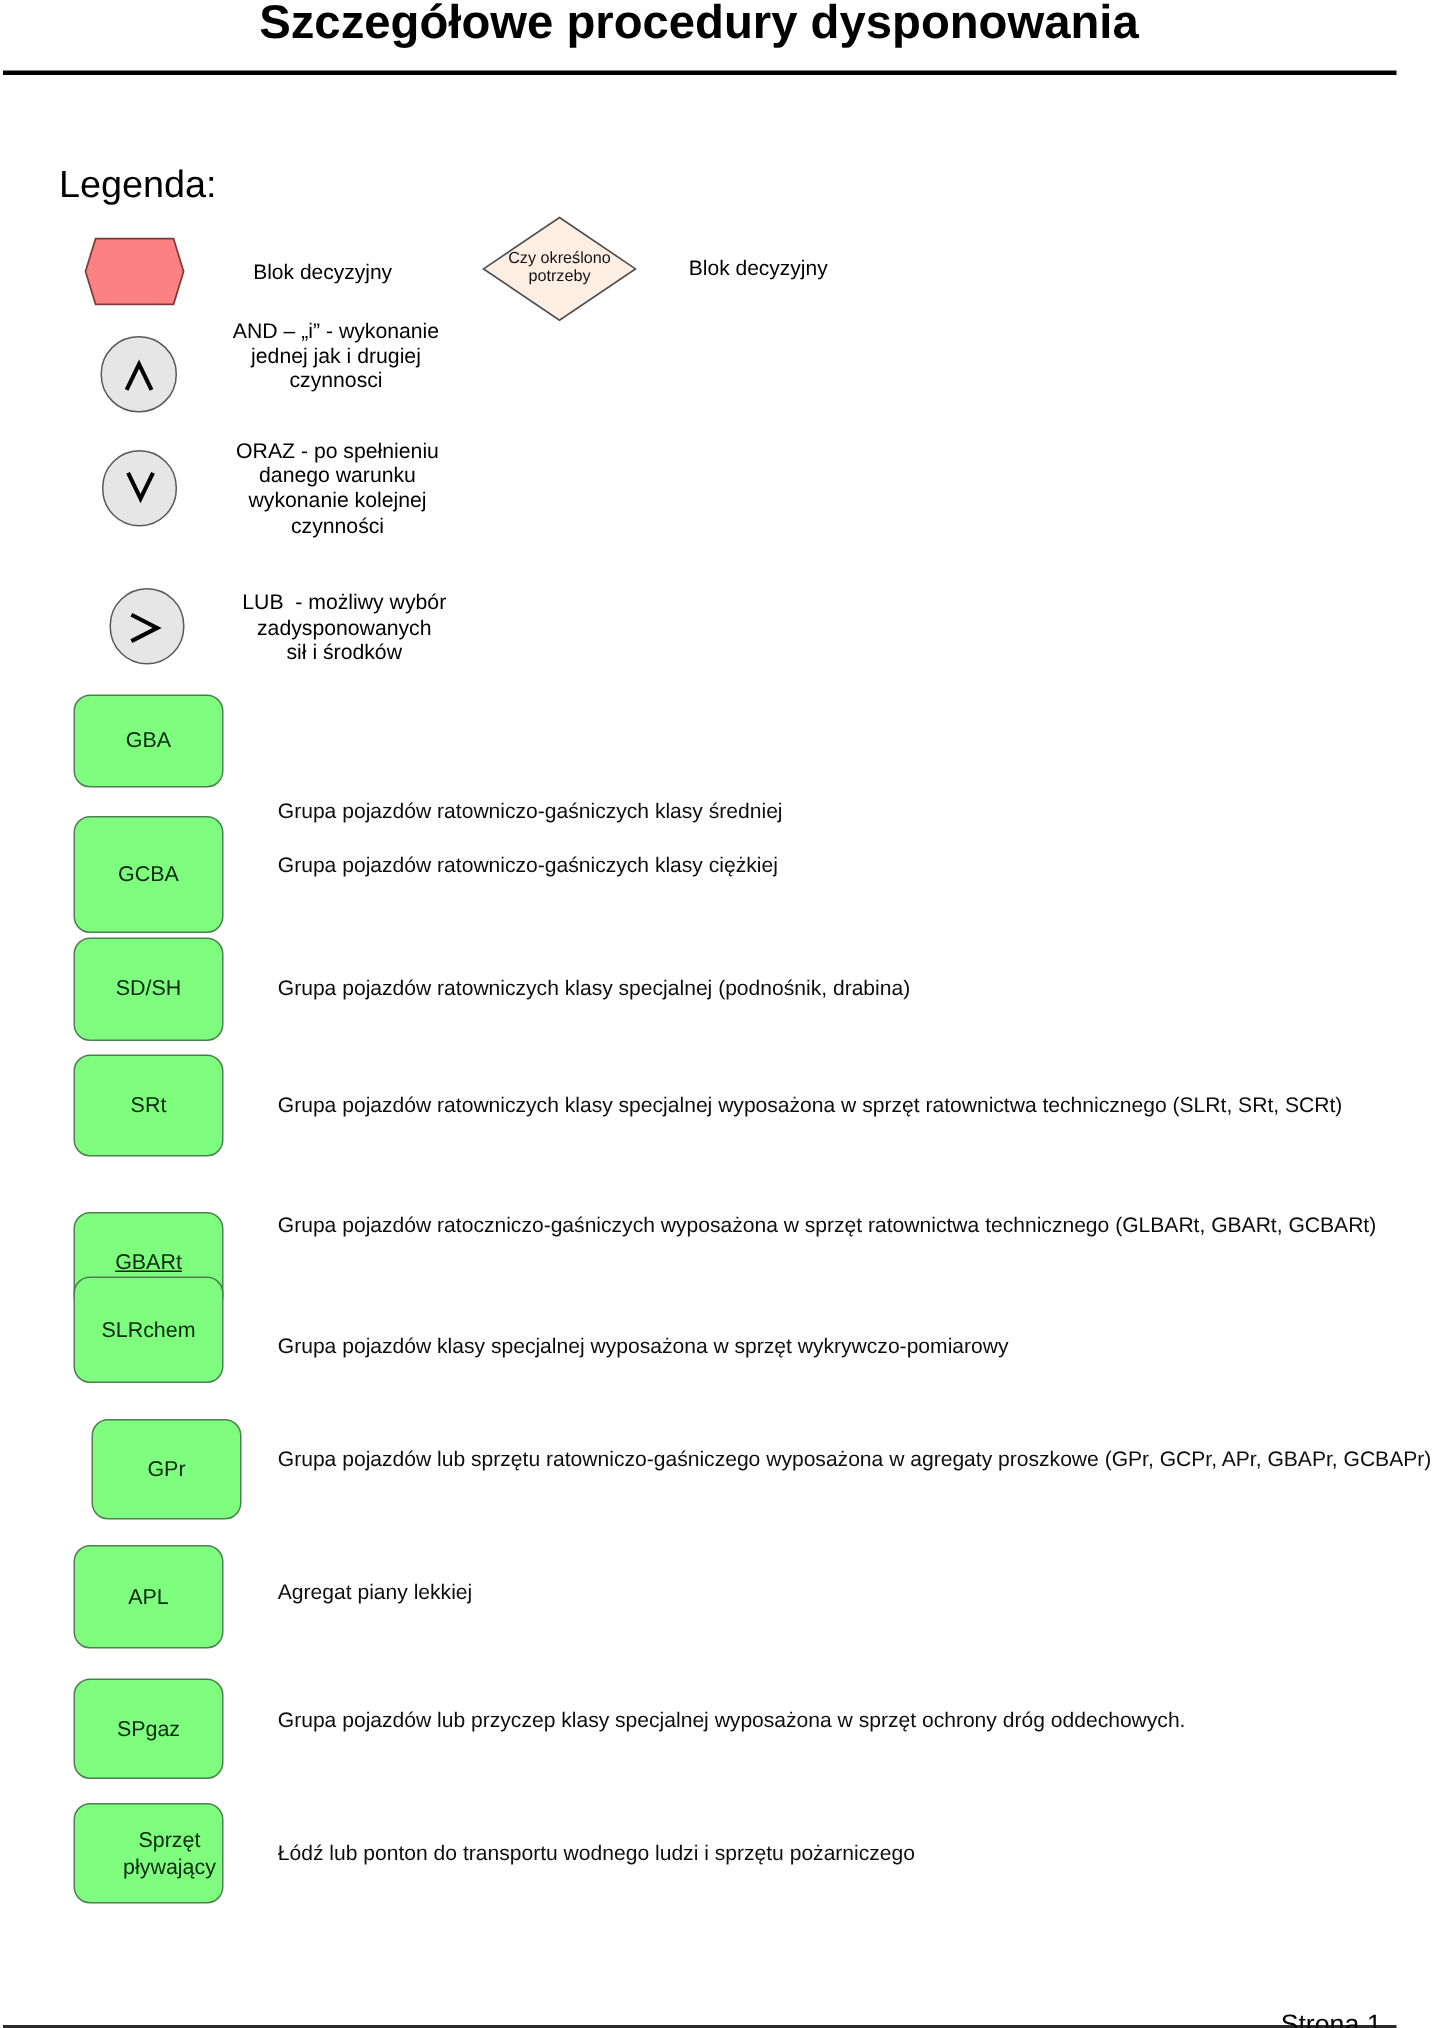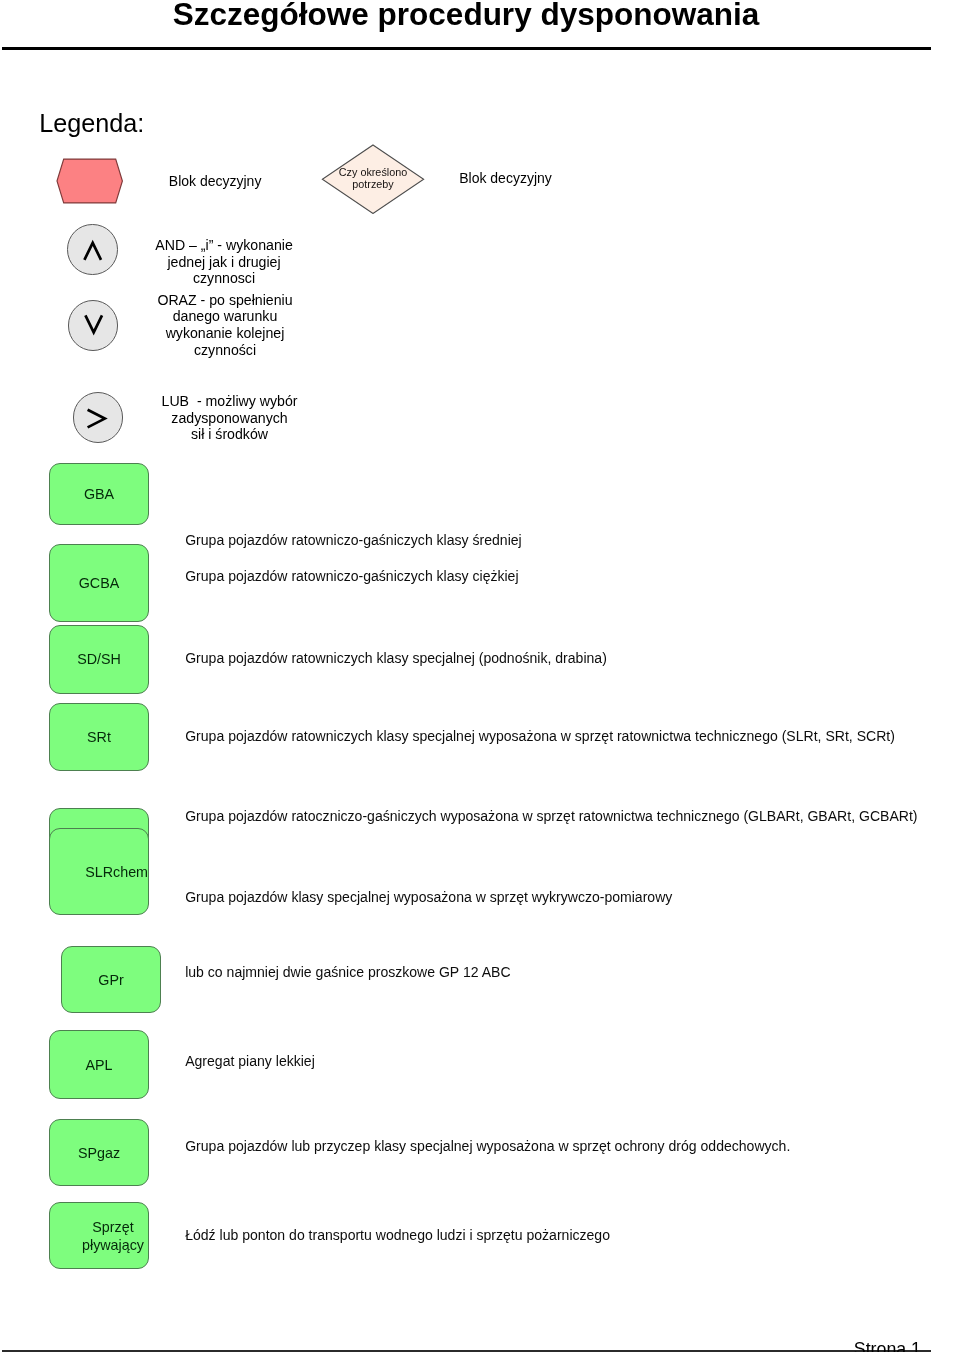--- a/index.html
+++ b/index.html
@@ -55,21 +55,21 @@
     <div>potrzeby</div>
   </div>
 <div class="abs" id="label-blok-decyzyjny">Blok decyzyjny</div>
 
 <div id="operator-legend">
     <div class="op-circle abs" style="top: 224.2px; left: 67.3px;">
       <svg class="op-sym" viewBox="0 0 50 50">
         <path d="M 16.4 34.9 L 24.7 17.8 L 33.0 34.9"></path>
       </svg>
     </div>
-    <div class="op-text abs" style="top: 237px; left: 150px;"><div>AND – „i” - wykonanie</div><div>jednej jak i drugiej</div><div>czynnosci</div></div>
+    <div class="op-text abs" style="top: 212px; left: 150px;"><div>AND – „i” - wykonanie</div><div>jednej jak i drugiej</div><div>czynnosci</div></div>
     <div class="op-circle abs" style="top: 300.4px; left: 67.5px;">
       <svg class="op-sym" viewBox="0 0 50 50">
         <path d="M 16.4 14.3 L 24.7 31.4 L 33.0 14.3"></path>
       </svg>
     </div>
     <div class="op-text abs" style="top: 291.5px; left: 151px;"><div>ORAZ - po spełnieniu</div><div>danego warunku</div><div>wykonanie kolejnej</div><div>czynności</div></div>
     <div class="op-circle abs" style="top: 392.2px; left: 72.9px;">
       <svg class="op-sym" viewBox="0 0 50 50">
         <path d="M 13.6 16.8 L 30.8 25.6 L 13.6 34.4"></path>
       </svg>
@@ -111,35 +111,35 @@
       <div>Grupa pojazdów ratowniczych klasy specjalnej wyposażona w sprzęt ratownictwa technicznego (SLRt, SRt, SCRt)</div>
     </div>
     <div class="abbr-box" style="top: 808px; height: 67.2px; text-decoration: underline;">
       <div>
         <div>GBARt</div>
       </div>
     </div>
     <div class="abbr-desc" style="top: 807.8px;">
       <div>Grupa pojazdów ratoczniczo-gaśniczych wyposażona w sprzęt ratownictwa technicznego (GLBARt, GBARt, GCBARt)</div>
     </div>
-    <div class="abbr-box" style="top: 828px; height: 87px; justify-content: flex-end;">
+    <div class="abbr-box" style="top: 851px; height: 71px;">
       <div>
         <div>SLRchem</div>
       </div>
     </div>
     <div class="abbr-desc" style="top: 889.4px;">
       <div>Grupa pojazdów klasy specjalnej wyposażona w sprzęt wykrywczo-pomiarowy</div>
     </div>
     <div class="abbr-box" style="top: 945.7px; height: 67.6px; margin-left: 12px;">
       <div>
         <div>GPr</div>
       </div>
     </div>
     <div class="abbr-desc" style="top: 963.5px;">
-      <div>lub co najmniej dwie gaśnice proszkowe GP 12 ABC</div>
+      <div>Grupa pojazdów lub sprzętu ratowniczo-gaśniczego wyposażona w agregaty proszkowe (GPr, GCPr, APr, GBAPr, GCBAPr)</div>
     </div>
     <div class="abbr-box" style="top: 1030.4px; height: 68.2px;">
       <div>
         <div>APL</div>
       </div>
     </div>
     <div class="abbr-desc" style="top: 1052.5px;">
       <div>Agregat piany lekkiej</div>
     </div>
     <div class="abbr-box" style="top: 1118.9px; height: 67.5px;">

